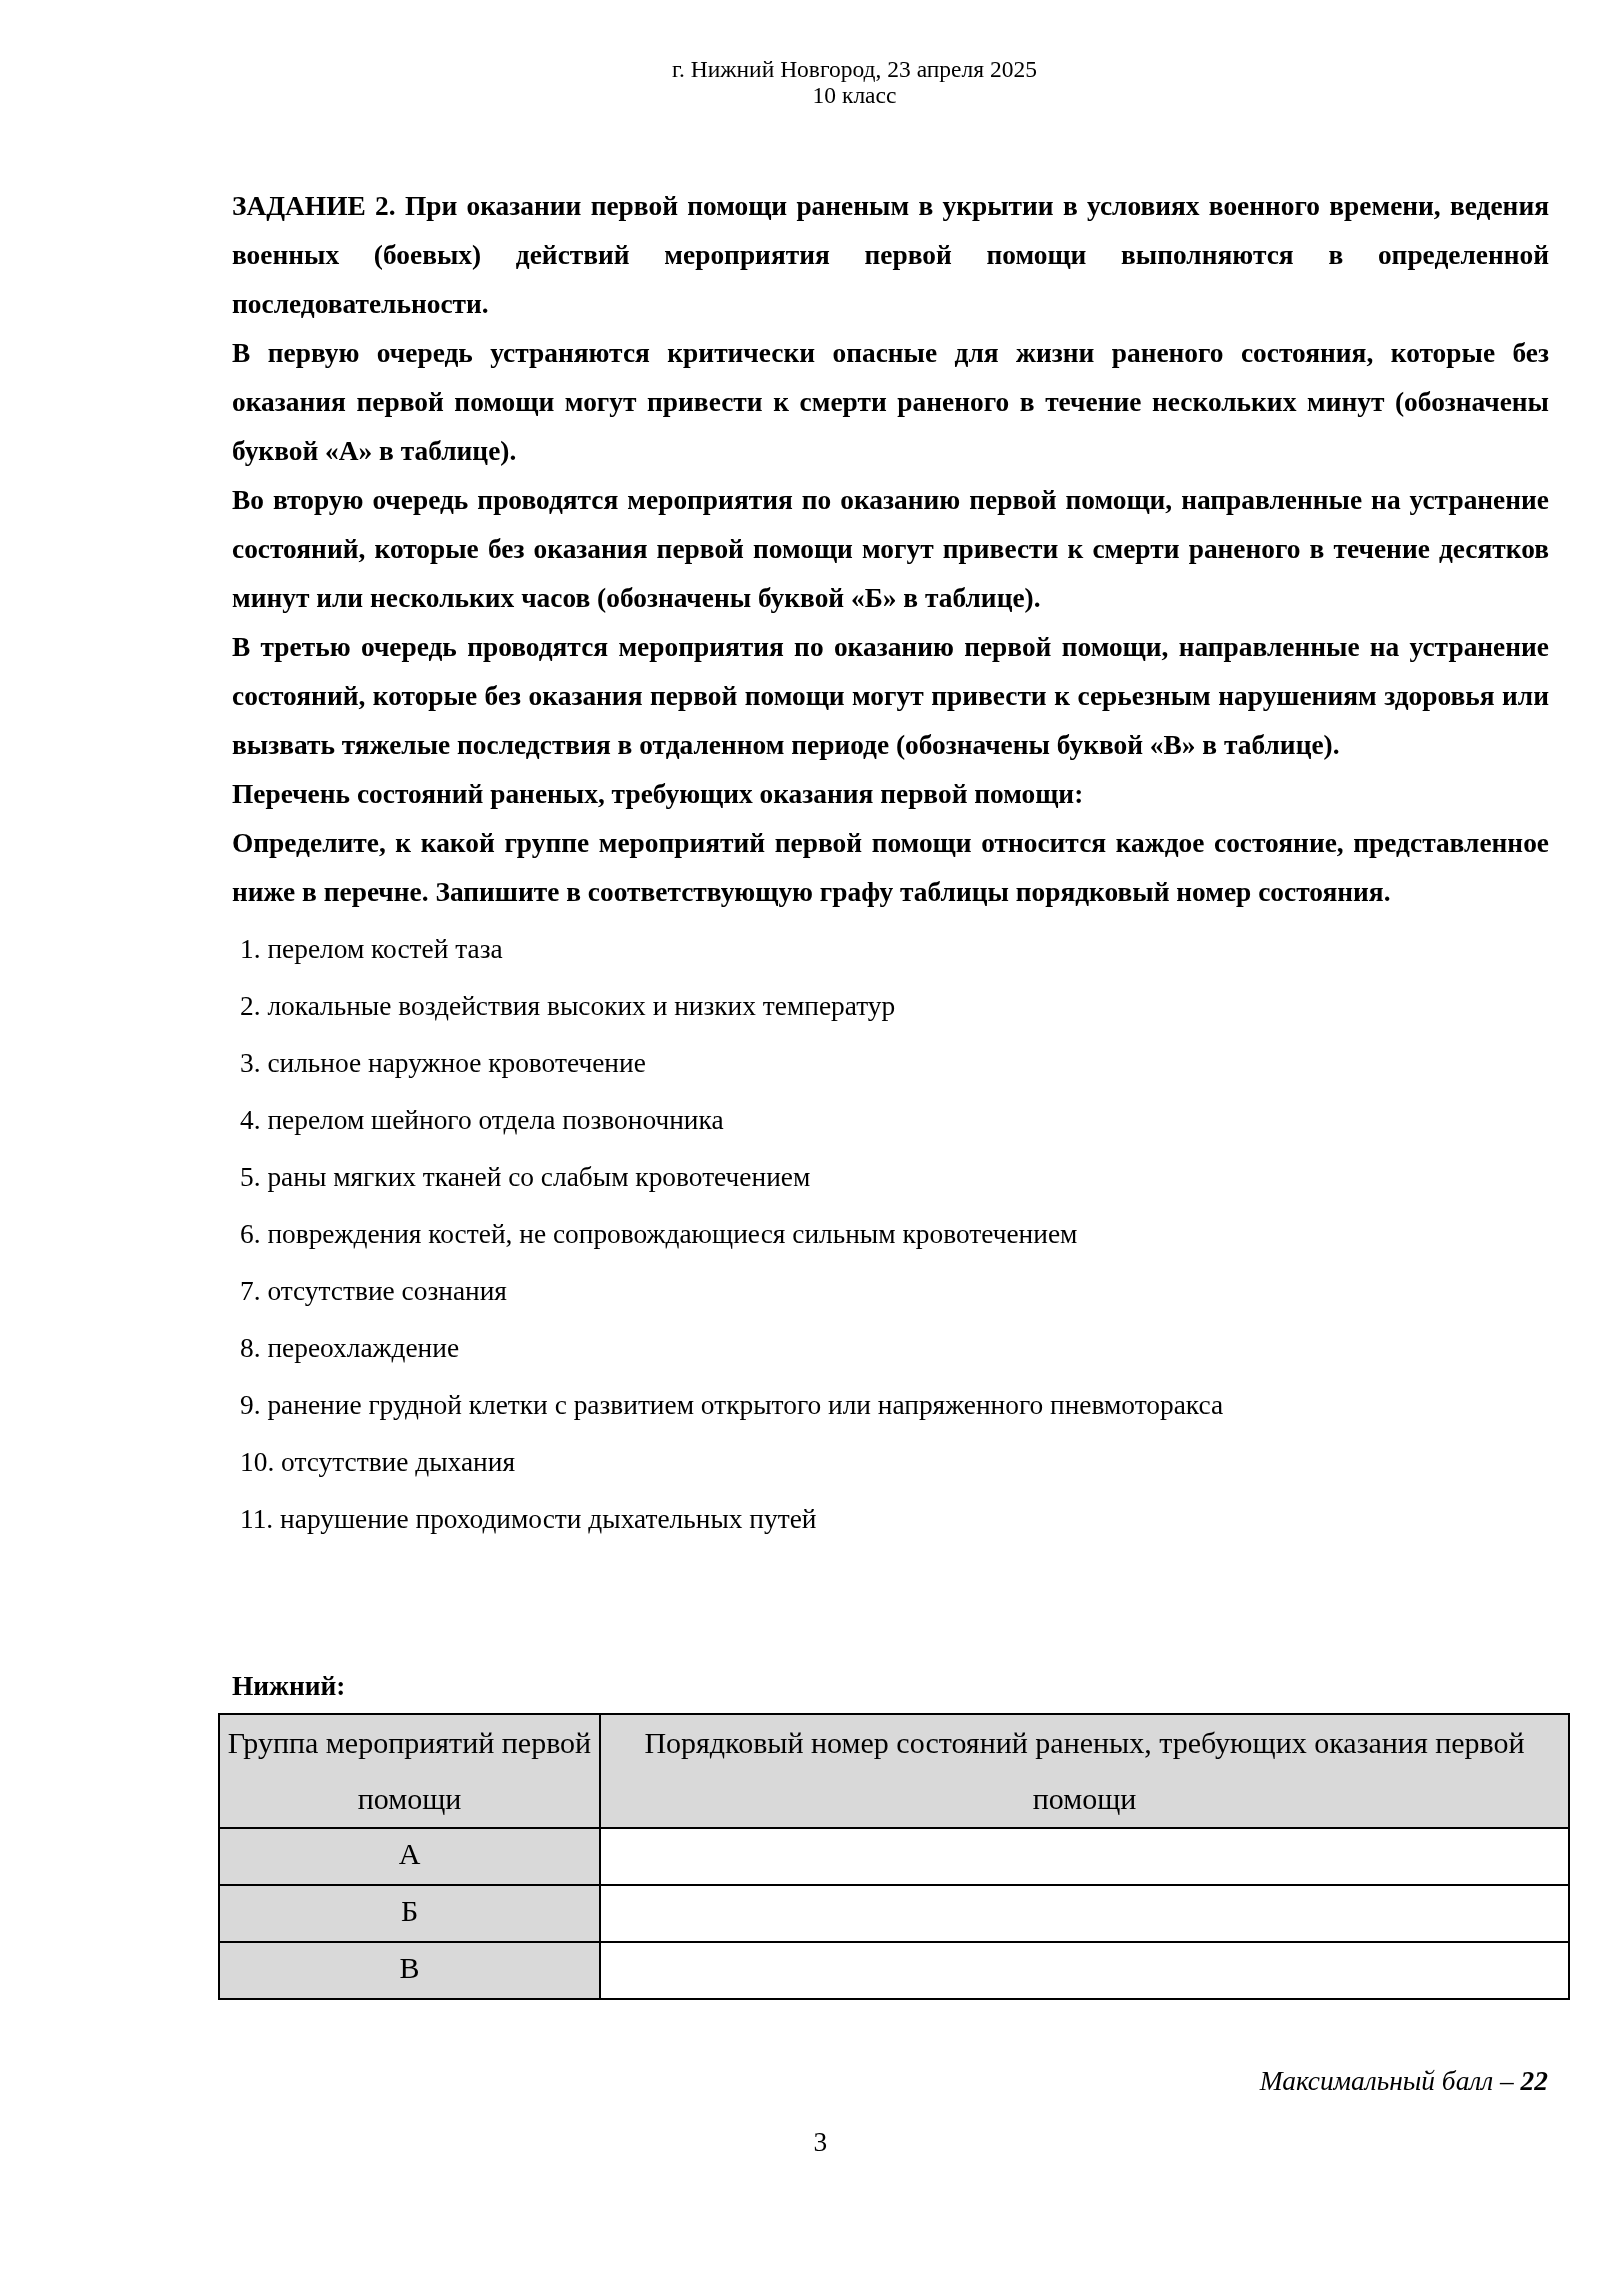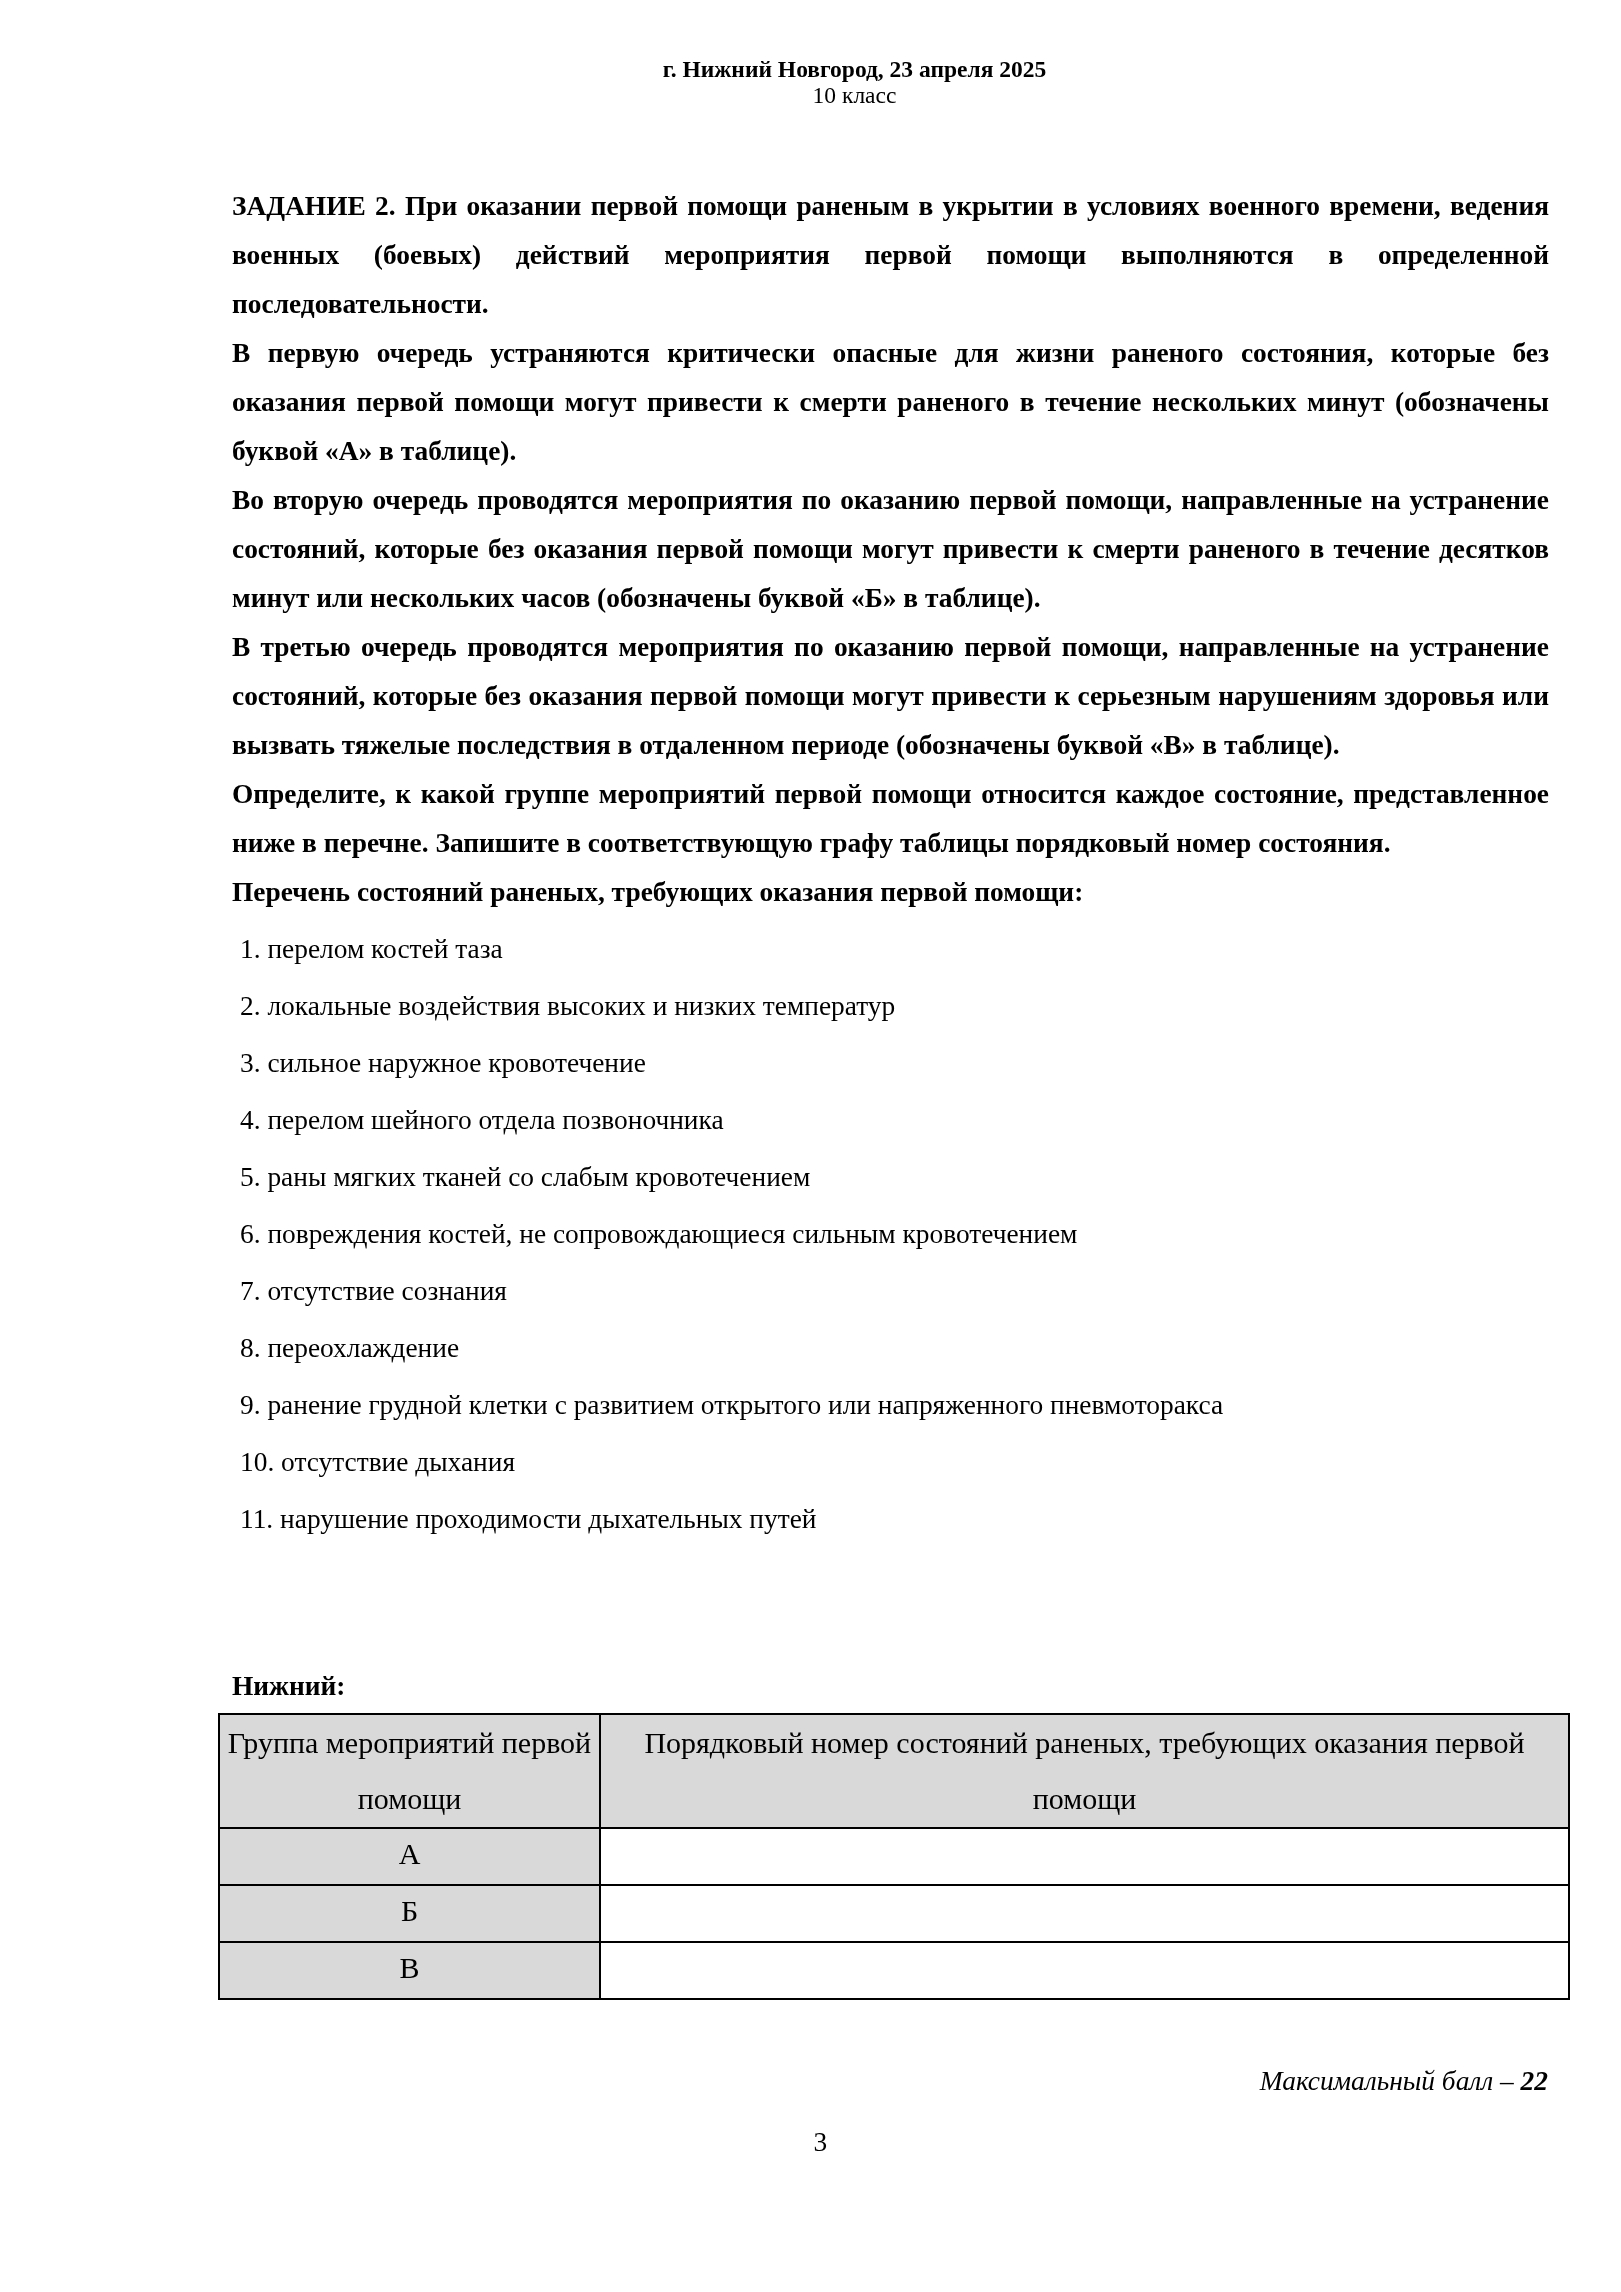--- a/index.html
+++ b/index.html
@@ -27,21 +27,21 @@
       left: 0;
       top: 57px;
       width: 1621px;
       text-align: center;
       font-size: 23.5px;
       line-height: 25.5px;
     }
     .header div { white-space: nowrap; }
     .header .h1 { margin-left: 88px; }
     .header .h2 { margin-left: 88px; }
-    .header .h3 { margin-left: 88px; font-weight: bold; }
+    .header .h3 { margin-left: 88px; }
     .header .h4 { margin-left: 88px; }
 
     .content {
       position: absolute;
       left: 232px;
       top: 182px;
       width: 1317px;
       font-size: 27.4px;
       line-height: 49px;
     }
@@ -127,22 +127,22 @@
   <div class="header">
     <div class="h3">г. Нижний Новгород, 23 апреля 2025</div>
     <div class="h4">10 класс</div>
   </div>
 
   <div class="content">
     <p class="para bold">ЗАДАНИЕ 2. При оказании первой помощи раненым в укрытии в условиях военного времени, ведения военных (боевых) действий мероприятия первой помощи выполняются в определенной последовательности.</p>
     <p class="para bold">В первую очередь устраняются критически опасные для жизни раненого состояния, которые без оказания первой помощи могут привести к смерти раненого в течение нескольких минут (обозначены буквой «А» в таблице).</p>
     <p class="para bold">Во вторую очередь проводятся мероприятия по оказанию первой помощи, направленные на устранение состояний, которые без оказания первой помощи могут привести к смерти раненого в течение десятков минут или нескольких часов (обозначены буквой «Б» в таблице).</p>
     <p class="para bold">В третью очередь проводятся мероприятия по оказанию первой помощи, направленные на устранение состояний, которые без оказания первой помощи могут привести к серьезным нарушениям здоровья или вызвать тяжелые последствия в отдаленном периоде (обозначены буквой «В» в таблице).</p>
+    <p class="para bold">Перечень состояний раненых, требующих оказания первой помощи:</p>
     <p class="para bold">Определите, к какой группе мероприятий первой помощи относится каждое состояние, представленное ниже в перечне. Запишите в соответствующую графу таблицы порядковый номер состояния.</p>
-    <p class="para bold">Перечень состояний раненых, требующих оказания первой помощи:</p>
     <ul class="list">
       <li>1. перелом костей таза</li>
       <li>2. локальные воздействия высоких и низких температур</li>
       <li>3. сильное наружное кровотечение</li>
       <li>4. перелом шейного отдела позвоночника</li>
       <li>5. раны мягких тканей со слабым кровотечением</li>
       <li>6. повреждения костей, не сопровождающиеся сильным кровотечением</li>
       <li>7. отсутствие сознания</li>
       <li>8. переохлаждение</li>
       <li>9. ранение грудной клетки с развитием открытого или напряженного пневмоторакса</li>

